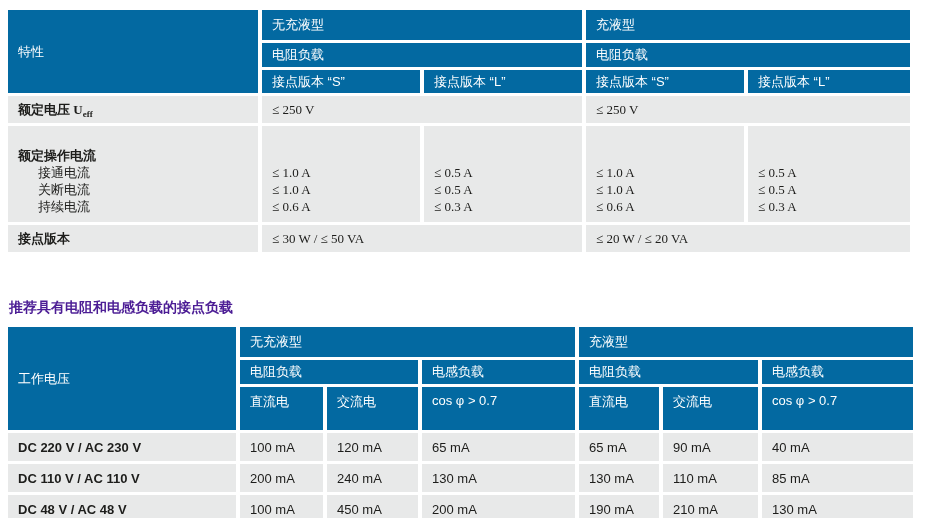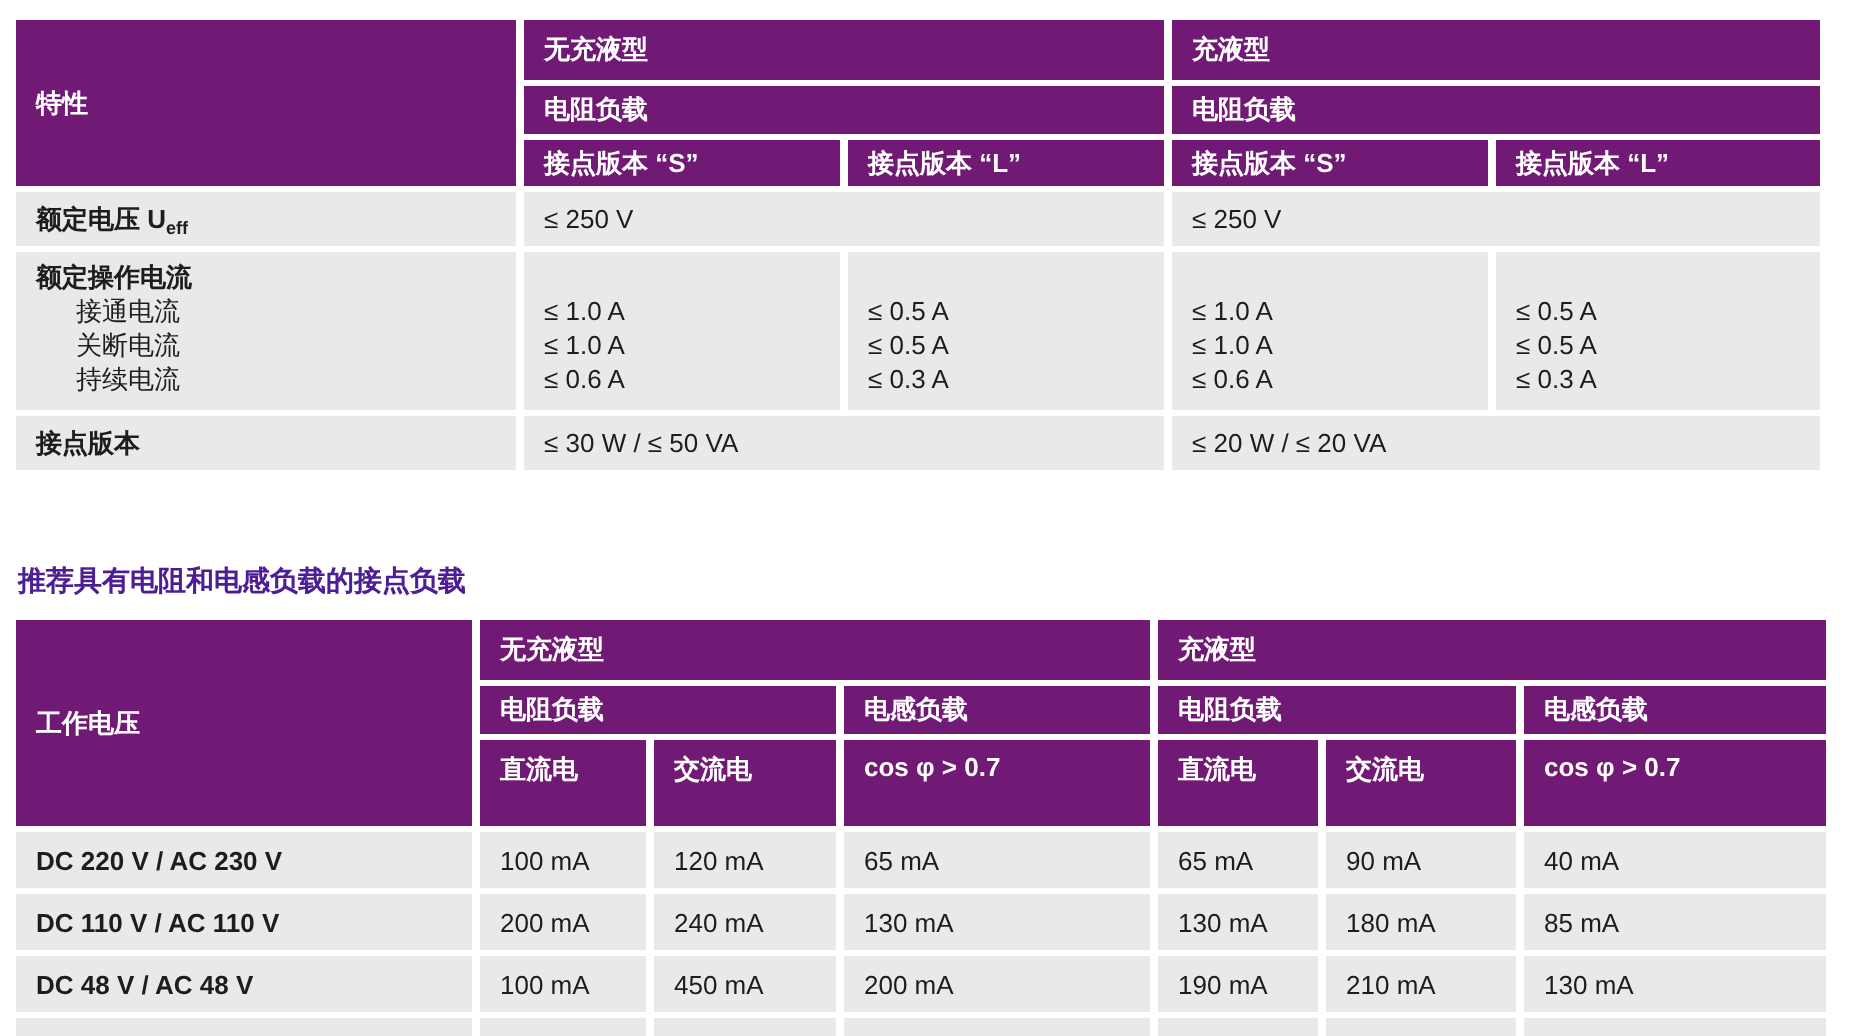--- a/index.html
+++ b/index.html
@@ -16,40 +16,40 @@
     table-layout:fixed;
     margin:-3px -4px;
   }
   table.t1 { width:910px; }
   table.t2 { width:913px; }
 
   td { overflow:hidden; white-space:nowrap; }
 
   
   td.hdr {
-    background:#701a75; color:#ffffff;
-    font-weight:bold; padding-left:10px;
+    background:#0369a1; color:#ffffff;
+    font-weight:normal; padding-left:10px;
     vertical-align:middle;
   }
   tr.h1 td { height:28px; }
   tr.h2 td { height:22px;margin-left:20px; }
   tr.h3 td.hdr { height:21px; }
   table.t2 tr.h3 td.hdr { height:36px; vertical-align:top; padding-top:6px; }
 
   
   td.cell {
     background:#e8e9e9; padding-left:10px;
     vertical-align:middle;
   }
-  tr.r25 td.cell { height:25px; }
+  tr.r25 td.cell { height:25px;font-family:Liberation Serif, serif; }
   tr.rdata td.cell { height:26px;margin-top:24px; }
   td.lbl { font-weight:bold; }
 
   
-  tr.rmulti td.cell { height:74px; vertical-align:top; padding-top:4px; }
+  tr.rmulti td.cell { height:74px; vertical-align:top; padding-top:21px;font-family:Liberation Serif, serif; }
   .line { line-height:17px; height:17px; }
   .line.spacer { height:17px; }
   .line.indent { padding-left:20px; font-weight:normal; }
 
   sub.u-sub { font-size:9px; font-weight:bold; vertical-align:-3px; }
 
   h2.sec-title {
     font-size:14px; font-weight:bold; color:#4c1d95;
     margin:47px 0 10px 1px; padding:0;
   }
@@ -169,21 +169,21 @@
       <td class="cell">65 mA</td>
       <td class="cell">90 mA</td>
       <td class="cell">40 mA</td>
     </tr>
     <tr class="rdata">
       <td class="cell lbl">DC 110 V / AC 110 V</td>
       <td class="cell">200 mA</td>
       <td class="cell">240 mA</td>
       <td class="cell">130 mA</td>
       <td class="cell">130 mA</td>
-      <td class="cell">180 mA</td>
+      <td class="cell">110 mA</td>
       <td class="cell">85 mA</td>
     </tr>
     <tr class="rdata">
       <td class="cell lbl">DC 48 V / AC 48 V</td>
       <td class="cell">100 mA</td>
       <td class="cell">450 mA</td>
       <td class="cell">200 mA</td>
       <td class="cell">190 mA</td>
       <td class="cell">210 mA</td>
       <td class="cell">130 mA</td>

